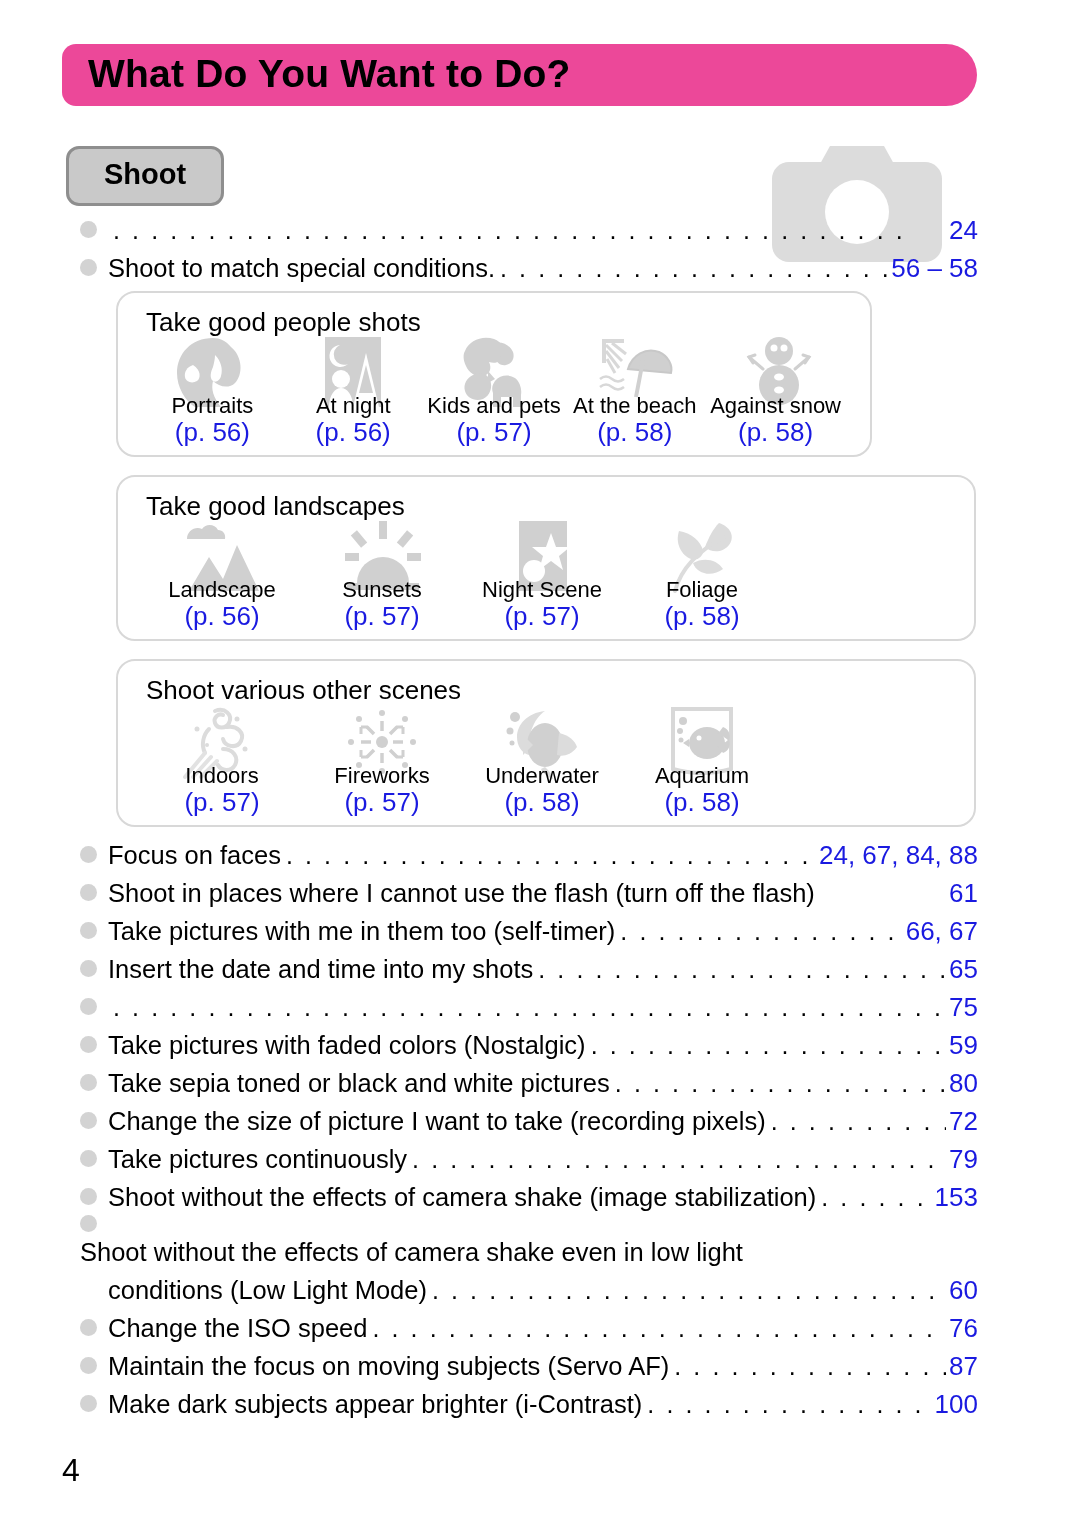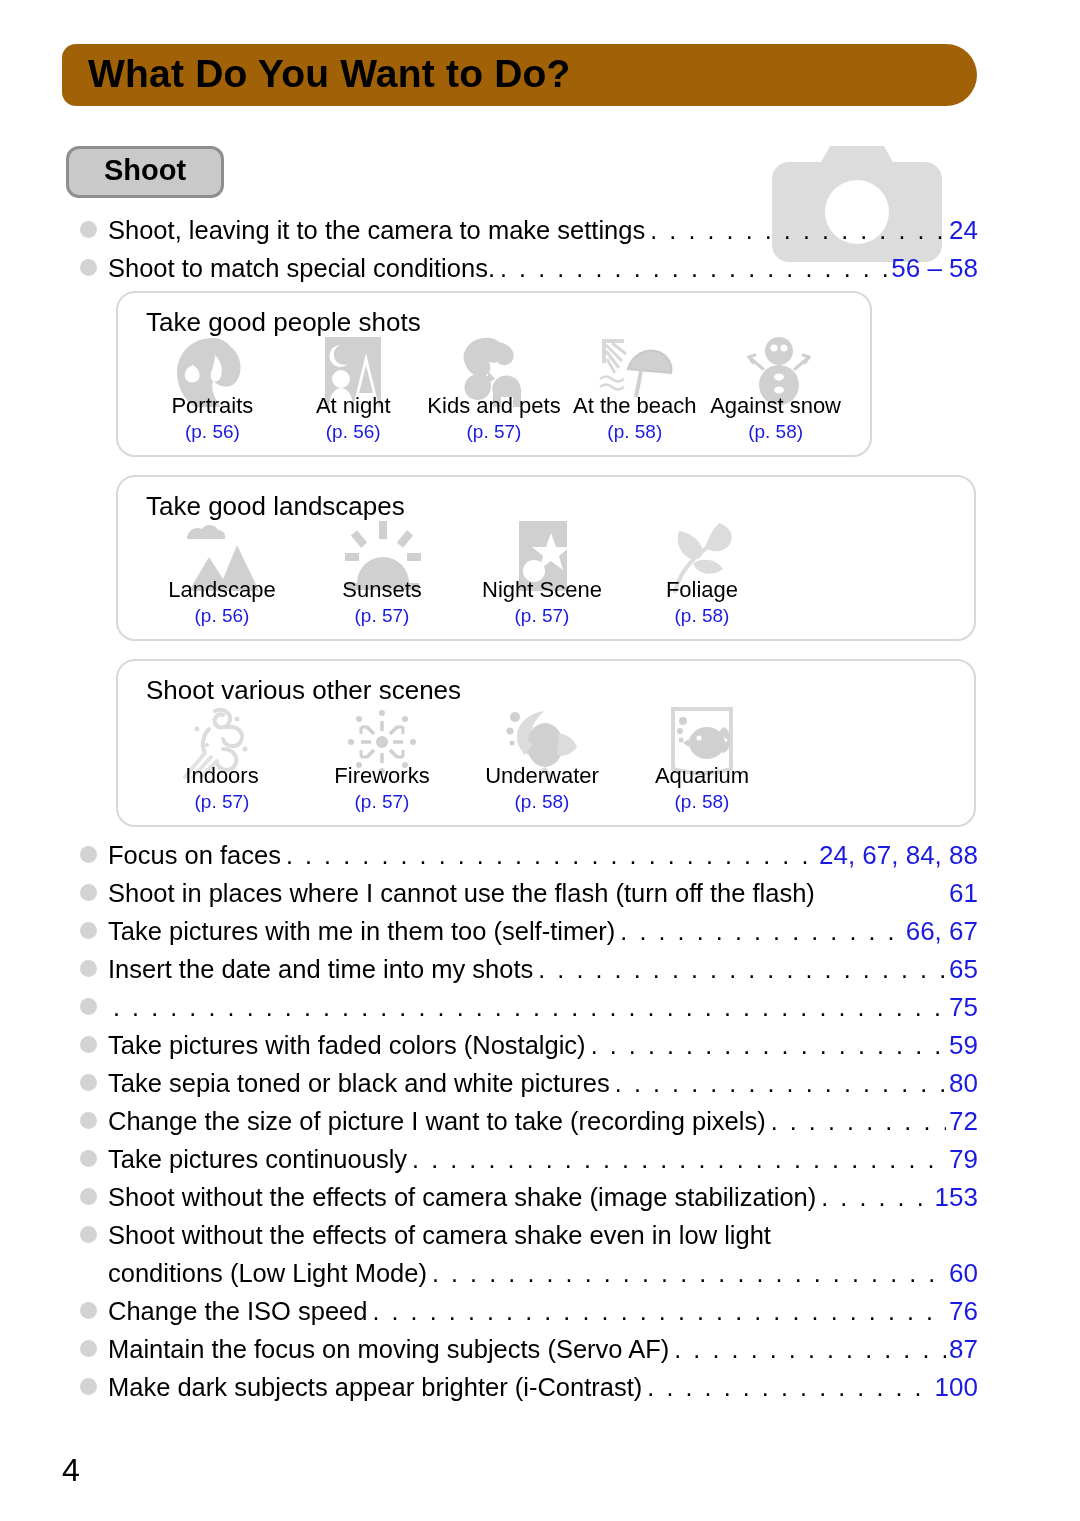--- a/index.html
+++ b/index.html
@@ -16,21 +16,21 @@
     overflow: hidden;
   }
 
   
   .header-bar {
     position: absolute;
     left: 62px;
     top: 44px;
     width: 915px;
     height: 62px;
-    background: #a16207;
+    background: #ec4899;
     border-radius: 14px 31px 31px 14px;
   }
   .header-title {
     position: absolute;
     left: 26px;
     top: 50%;
     transform: translateY(-52%);
     font-size: 39px;
     font-weight: bold;
     letter-spacing: 0.2px;
@@ -47,21 +47,21 @@
     height: 125px;
     pointer-events: none;
   }
 
   
   .shoot-tab {
     position: absolute;
     left: 66px;
     top: 146px;
     width: 158px;
-    height: 52px;
+    height: 60px;
     background: #c9c9c9;
     border: 3px solid #8e8e8e;
     border-radius: 13px;
     box-sizing: border-box;
   }
   .shoot-tab-label {
     position: absolute;
     left: 0; right: 0;
     top: 50%;
     transform: translateY(-54%);
@@ -163,21 +163,21 @@
   }
   .icon-label {
     font-size: 22px;
     color: #000;
     line-height: 26px;
     position: relative;
     z-index: 2;
     white-space: nowrap;
   }
   .icon-page {
-    font-size: 19px;
+    font-size: 26px;
     color: #1a1ae0;
     line-height: 26px;
     position: relative;
     z-index: 2;
   }
 
   
   .toc-bottom {
     position: absolute;
     left: 80px;
@@ -209,21 +209,20 @@
   </svg>
 </div>
 
 <div class="shoot-tab">
   <div class="shoot-tab-label">Shoot</div>
 </div>
 
 <div class="toc-top">
   <div class="toc-row">
     <span class="bullet"></span>
-    <span class="toc-text">Shoot, leaving it to the camera to make settings</span>
     <span class="leader">. . . . . . . . . . . . . . . . . . . . . . . . . . . . . . . . . . . . . . . . . .</span>
     <span class="pageno">24</span>
   </div>
   <div class="toc-row">
     <span class="bullet"></span>
     <span class="toc-text">Shoot to match special conditions.</span>
     <span class="leader">. . . . . . . . . . . . . . . . . . . . . . . . . . . . . . . . . . . . . . . . . .</span>
     <span class="pageno">56 – 58</span>
   </div>
 </div>
@@ -546,21 +545,21 @@
   </div>
 
   <div class="toc-row">
     <span class="bullet"></span>
     <span class="toc-text">Shoot without the effects of camera shake (image stabilization)</span>
     <span class="leader">. . . . . . . . . . . . . . . . . . . . . . . . . . . . . . . . . . . . . . . . . . . .</span>
     <span class="pageno">153</span>
   </div>
 
   <div class="toc-row wrap">
-    <div style="display:flex; align-items:baseline; white-space:nowrap;">
+    <div style="display:flex; align-items:baseline; white-space:nowrap;flex-direction:column;">
       <span class="bullet"></span>
       <span class="toc-text">Shoot without the effects of camera shake even in low light</span>
     </div>
     <div class="toc-cont">
       <span class="toc-text">conditions (Low Light Mode)</span>
       <span class="leader">. . . . . . . . . . . . . . . . . . . . . . . . . . . . . . . . . . . . . . . . . . . .</span>
       <span class="pageno">60</span>
     </div>
   </div>
 

